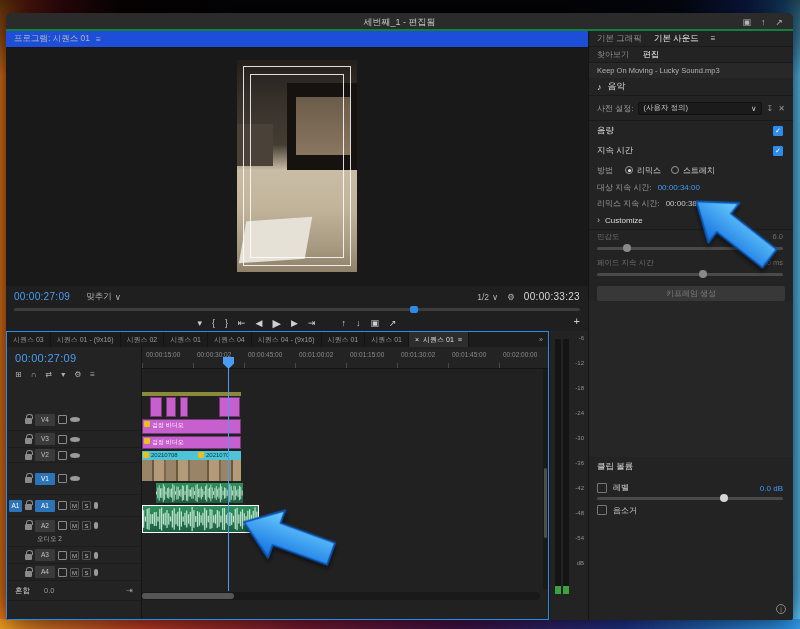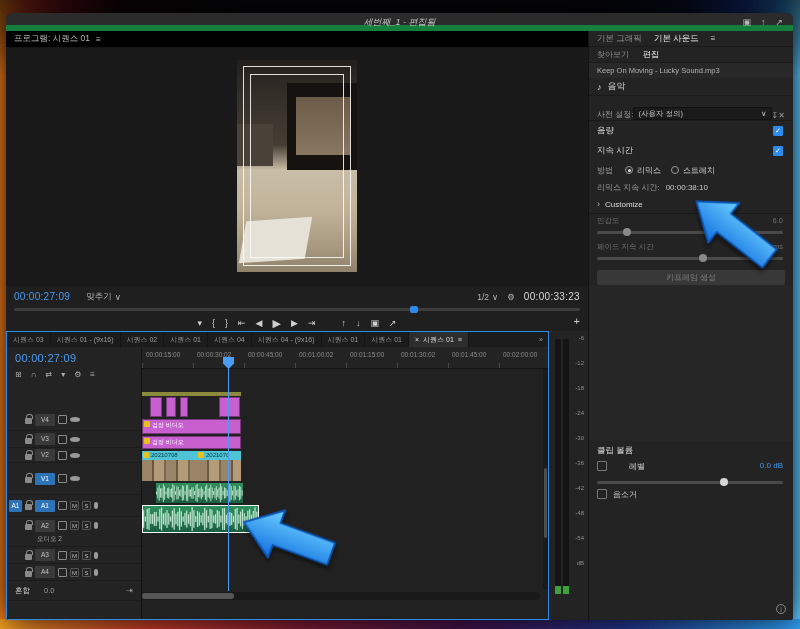--- a/index.html
+++ b/index.html
@@ -9,27 +9,27 @@
     background:
       linear-gradient(180deg, rgba(0,0,0,.65) 0%, rgba(0,0,0,0) 12%),
       linear-gradient(90deg, #f07f1a 0%, #d23a24 3.5%, #7a1420 8%, #160608 15%, #0a0a10 30%, #0a0a10 70%, #0d1430 85%, #1b3fae 93%, #2f9bf2 98%, #66d0ff 100%);
   }
   .screen::after { content:''; position:absolute; left:0; right:0; bottom:0; height:10px;
     background:linear-gradient(90deg,#f5a623,#e3452b 18%,#8e1e3a 38%,#4a1454 58%,#253a9e 78%,#2f9bf2 95%); opacity:.9; }
   .window { position:absolute; left:6px; top:13px; width:787px; height:607px; background:#232323;
     border-radius:6px 6px 3px 3px; overflow:hidden; box-shadow:0 0 34px rgba(0,0,0,.85); z-index:2; }
 
   
-  .titlebar { position:relative; height:18px; background:#2b2b2b; border-bottom:6px solid #15803d;font-style:italic; }
+  .titlebar { position:relative; height:18px; background:#2b2b2b; border-bottom:2px solid #15803d; }
   .titlebar .title { position:absolute; left:0; right:0; top:0; line-height:18px; text-align:center; font-size:9px; color:#c4c4c4; }
   .tb-icons { position:absolute; right:10px; top:0; height:18px; display:flex; gap:10px; align-items:center; color:#b5b5b5; font-size:9px; }
 
   
   .program-panel { position:absolute; left:0; top:18px; width:582px; height:300px; background:#1f1f1f; }
-  .panel-head { height:17px; background:#000000; border-bottom:1px solid #161616; display:flex; align-items:center; gap:6px; padding-left:8px; font-size:8.5px; color:#b5b5b5; }
+  .panel-head { height:17px; background:#1d4ed8; border-bottom:1px solid #161616; display:flex; align-items:center; gap:6px; padding-left:8px; font-size:8.5px; color:#b5b5b5; }
   .monitor { position:absolute; left:0; right:0; top:17px; height:238px; background:#191919; }
   .video { position:relative; width:120px; height:212px; margin:12px auto 0; background:#0c0c0c; overflow:hidden; }
   .v-wall { position:absolute; inset:0; background:linear-gradient(180deg,#241f1b 0%,#35302a 18%,#453d33 40%,#c9bda6 52%,#c2b49a 70%,#a89a80 88%,#8f816a 100%); }
   .v-cab { position:absolute; right:0; top:11%; width:58%; height:41%; background:#15120f; }
   .v-shelf { position:absolute; left:12%; top:16%; right:10%; bottom:18%; background:linear-gradient(180deg,#6b5c49,#8a7660); }
   .v-case2 { position:absolute; left:0; top:30%; width:30%; height:20%; background:#4a4238; }
   .v-sheet { position:absolute; left:5%; bottom:5%; width:54%; height:20%; background:#e5e1d6; transform:skewX(-14deg) rotate(-4deg); }
   .safe-outer { position:absolute; inset:6px; border:1px solid rgba(255,255,255,.85); }
   .safe-inner { position:absolute; top:14px; bottom:14px; left:13px; right:13px; border:1px solid rgba(255,255,255,.85); }
   .pm-controls { position:absolute; left:0; right:0; top:257px; height:17px; display:flex; align-items:center; font-size:8.5px; color:#b5b5b5; padding:0 8px; }
@@ -46,21 +46,21 @@
   
   .right-panel { position:absolute; left:582px; top:18px; width:205px; height:589px; background:#232323; border-left:1px solid #141414; font-size:8px; color:#cfcfcf; }
   .rp-tabs { height:16px; background:#232323; border-bottom:1px solid #1a1a1a; display:flex; align-items:center; gap:12px; padding:0 8px; }
   .rp-tab { font-size:8.5px; color:#8f8f8f; }
   .rp-tab.active { color:#ececec; }
   .rp-subtabs { height:16px; border-bottom:1px solid #1a1a1a; display:flex; align-items:center; gap:14px; padding:0 8px; }
   .rp-subtab { color:#8f8f8f; }
   .rp-subtab.active { color:#fff; }
   .rp-clipname { height:15px; line-height:15px; padding:0 8px; font-size:7.5px; color:#b2b2b2; background:#282828; white-space:nowrap; overflow:hidden; }
   .rp-music { height:18px; display:flex; align-items:center; gap:6px; padding:0 8px; border-bottom:1px solid #1a1a1a; color:#ddd; font-size:9px; }
-  .rp-preset { height:24px; display:flex; align-items:flex-end; padding:0 8px; }
+  .rp-preset { height:24px; display:flex; align-items:center; gap:5px; padding:0 8px; }
   .rp-preset .select { flex:1; height:13px; background:#1b1b1b; border:1px solid #101010; border-radius:2px; display:flex; align-items:center; justify-content:space-between; padding:0 4px; font-size:7.5px; color:#c8c8c8; }
   .icon.small { color:#9a9a9a; font-size:8px; }
   .divider { height:1px; background:#1a1a1a; }
   .rp-row { height:20px; display:flex; align-items:center; padding:0 10px 0 8px; }
   .lbl { color:#9a9a9a; }
   .lbl-w { color:#dcdcdc; font-size:8.5px; }
   .sp { flex:1; }
   .cb { width:10px; height:10px; border:1px solid #777; border-radius:1px; display:flex; align-items:center; justify-content:center; font-size:7px; color:#fff; }
   .cb.checked { background:#2d8ceb; border-color:#2d8ceb; }
   .radio { width:8px; height:8px; border:1px solid #999; border-radius:50%; position:relative; }
@@ -77,21 +77,21 @@
   .bubble { width:8px; height:6px; border:1px solid #6f6f6f; border-radius:2px; position:relative; }
   .bubble::after { content:''; position:absolute; left:1px; bottom:-3px; border:2px solid transparent; border-top-color:#6f6f6f; border-left-width:1px; }
   .param { height:26px; padding:2px 10px 0 8px; }
   .param-top { display:flex; justify-content:space-between; font-size:7.5px; color:#6f6f6f; }
   .slider { position:relative; height:3px; background:#4a4a4a; border-radius:2px; margin-top:5px; }
   .slider .knob { position:absolute; top:-3px; width:8px; height:8px; background:#8a8a8a; border-radius:50%; }
   .slider.lit .knob { background:#d6d6d6; }
   .kf-btn { margin:4px 8px 0; height:15px; line-height:15px; text-align:center; background:#383838; border-radius:2px; color:#7d7d7d; font-size:8px; }
   .rp-spacer { height:156px; background:#262626; }
   .cv-head { height:20px; display:flex; align-items:center; padding:0 8px; color:#dcdcdc; font-size:8.5px; }
-  .level-row { height:16px; display:flex; align-items:flex-start; gap:22px; padding:0 10px 0 8px; }
+  .level-row { height:16px; display:flex; align-items:flex-end; gap:6px; padding:0 10px 0 8px; }
   .level-slider { margin:4px 10px 0 8px; }
   .mute-row { height:20px; display:flex; align-items:center; gap:6px; padding:0 8px; }
   .info-btn { position:absolute; right:7px; bottom:6px; width:10px; height:10px; border:1px solid #8a8a8a; border-radius:50%; color:#8a8a8a; font-size:7px; line-height:9px; text-align:center; }
 
   
   .timeline-panel { position:absolute; left:0; top:318px; width:543px; height:289px; background:#232323; border:1px solid #2d8ceb; z-index:5; }
   .tl-tabs { position:absolute; left:0; top:0; right:0; height:15px; background:#1c1c1c; display:flex; font-size:7px; color:#9a9a9a; overflow:hidden; }
   .tab { padding:0 6px; line-height:15px; border-right:1px solid #141414; white-space:nowrap; }
   .tab.active { background:#2d2d2d; color:#e2e2e2; display:flex; gap:4px; align-items:center; }
   .tl-more { margin-left:auto; padding:0 5px; line-height:15px; color:#9a9a9a; }
@@ -252,20 +252,24 @@
         <span class="cb checked">
             <span class="icon">✓</span>
           </span>
       </div>
       <div class="rp-row" style="height:18px;">
         <span class="lbl" style="margin-right:12px;">방법</span>
         <span class="radio on"></span>
         <span class="rlbl">리믹스</span>
         <span class="radio"></span>
         <span class="rlbl">스트레치</span>
+      </div>
+      <div class="rp-row kv">
+        <span class="lbl">대상 지속 시간:</span>
+        <span class="val blue">00:00:34:00</span>
       </div>
       <div class="rp-row kv">
         <span class="lbl">리믹스 지속 시간:</span>
         <span class="val" style="margin-left:6px;color:#c8c8c8;">00:00:38:10</span>
       </div>
       <div class="rp-row" style="height:18px;">
         <span class="caret-g icon">›</span>
         <span style="color:#dcdcdc;">Customize</span>
       </div>
       <div class="divider"></div>

